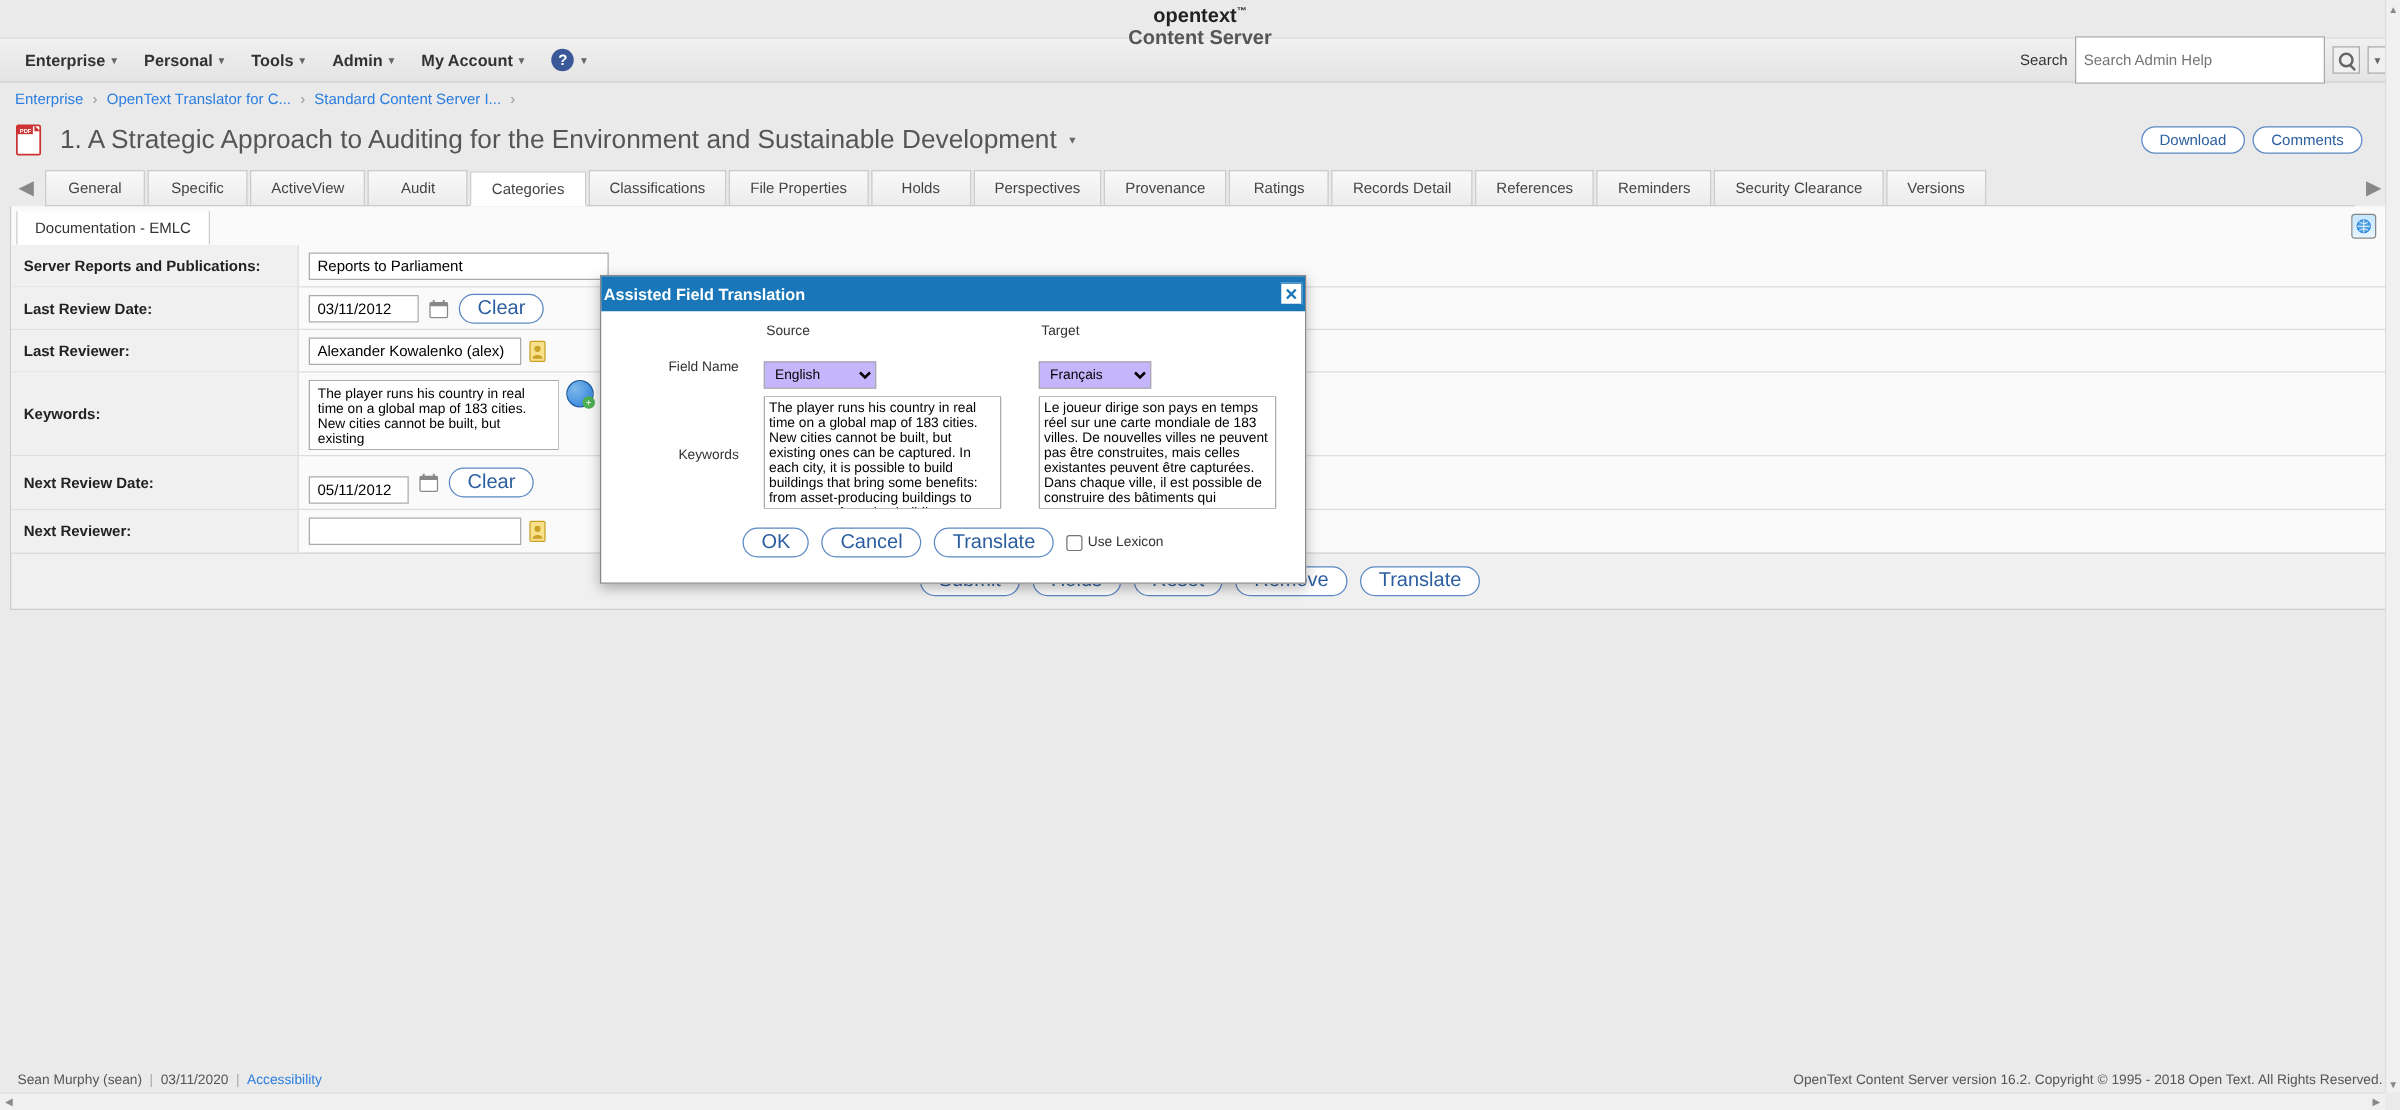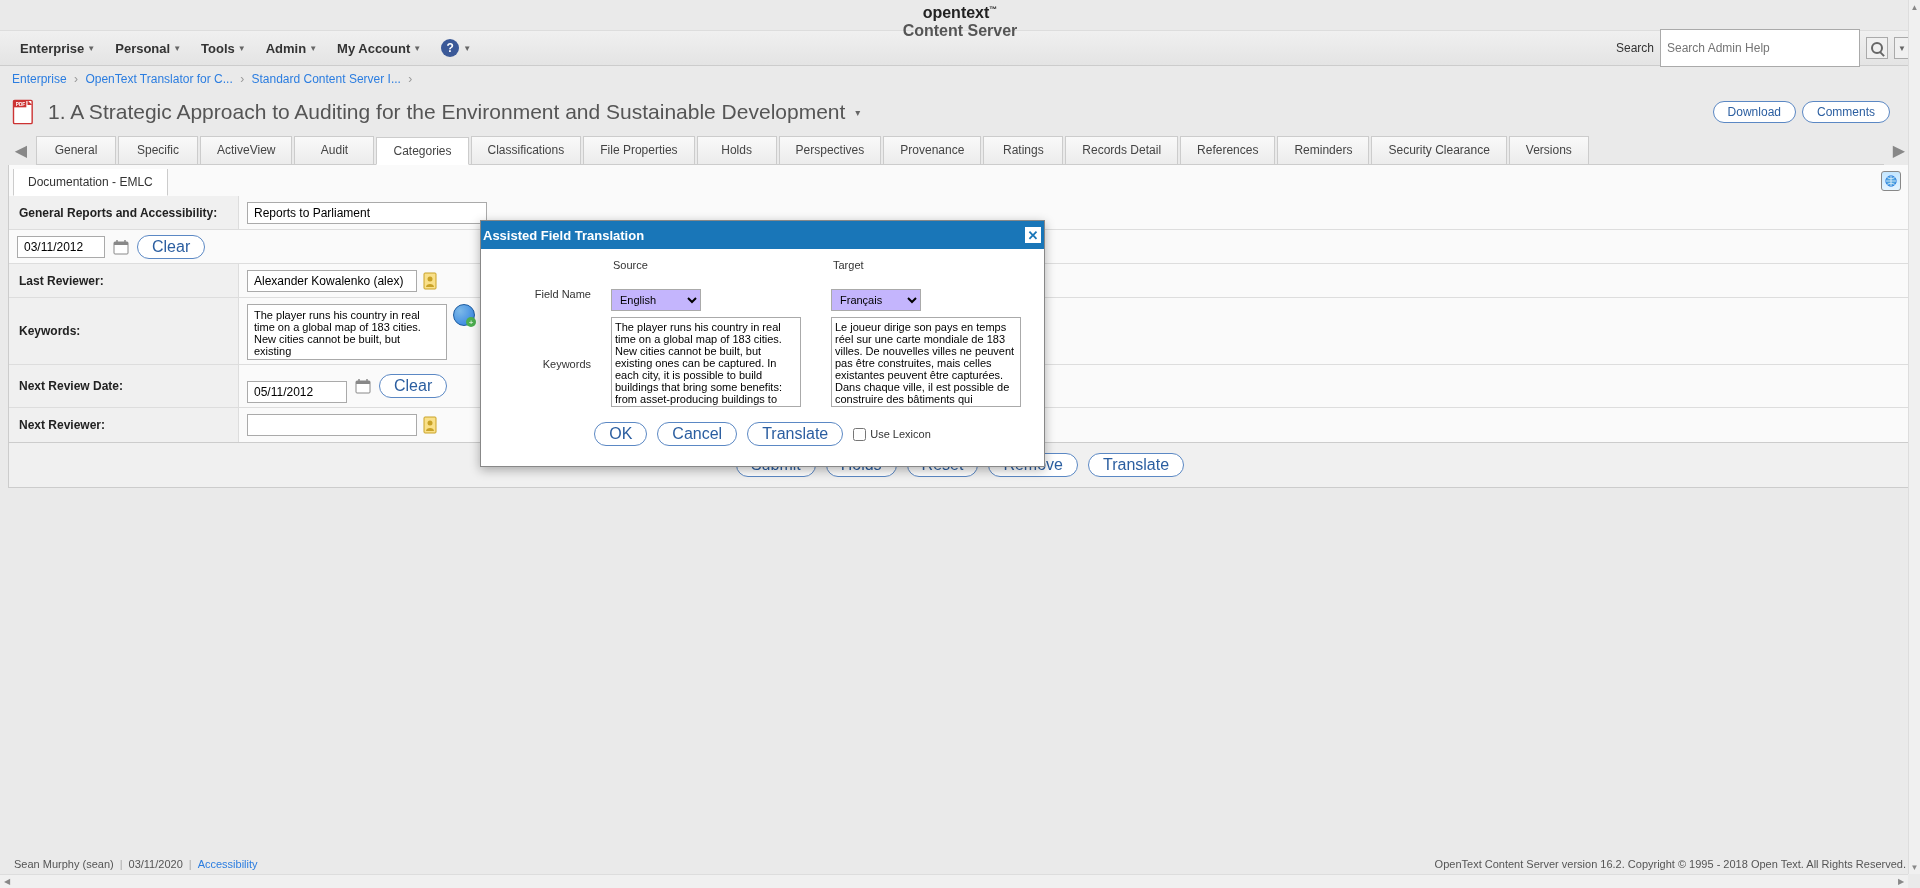--- a/index.html
+++ b/index.html
@@ -199,26 +199,27 @@
   <div class="translate-badge">
     <svg viewBox="0 0 16 16">
         <circle cx="8" cy="8" r="6" fill="#4fa3e0" stroke="#2b7de0"></circle>
         <path d="M2 8 h12 M8 2 v12 M4 4 C6 6 10 6 12 4 M4 12 C6 10 10 10 12 12" stroke="#fff" stroke-width="0.8" fill="none"></path>
       </svg>
   </div>
 </div>
 
 <div class="form-area">
   <div class="form-row">
-    <div class="form-label-cell">General Reports and Accessibility:</div>
+    <div class="form-label-cell">Server Reports and Publications:</div>
     <div class="form-field-cell">
       <input class="text-field wide" value="Reports to Parliament" style="">
     </div>
   </div>
   <div class="form-row">
+    <div class="form-label-cell">Last Review Date:</div>
     <div class="form-field-cell">
       <input class="text-field" style="width: 88px;" value="03/11/2012">
       <div class="date-icon">
           <svg width="16" height="16" viewBox="0 0 16 16">
             <rect x="1" y="3" width="14" height="12" rx="1" fill="#fff" stroke="#888"></rect>
             <rect x="1" y="3" width="14" height="3" fill="#888"></rect>
             <line x1="4" y1="1" x2="4" y2="4" stroke="#888" stroke-width="1.5"></line>
             <line x1="12" y1="1" x2="12" y2="4" stroke="#888" stroke-width="1.5"></line>
           </svg>
         </div>
@@ -239,21 +240,21 @@
   <div class="form-row" style="align-items:flex-start;">
     <div class="form-label-cell">Keywords:</div>
     <div class="form-field-cell" style="align-items:flex-start; padding-top:6px;">
       <textarea class="textarea-field" style="">The player runs his country in real time on a global map of 183 cities. New cities cannot be built, but existing</textarea>
       <div class="globe-icon"></div>
     </div>
   </div>
   <div class="form-row">
     <div class="form-label-cell">Next Review Date:</div>
     <div class="form-field-cell">
-      <input class="text-field" style="width: 100px; margin-top: 12px;" value="05/11/2012">
+      <input class="text-field" style="width: 80px; margin-top: 12px;" value="05/11/2012">
       <div class="date-icon">
           <svg width="16" height="16" viewBox="0 0 16 16">
             <rect x="1" y="3" width="14" height="12" rx="1" fill="#fff" stroke="#888"></rect>
             <rect x="1" y="3" width="14" height="3" fill="#888"></rect>
             <line x1="4" y1="1" x2="4" y2="4" stroke="#888" stroke-width="1.5"></line>
             <line x1="12" y1="1" x2="12" y2="4" stroke="#888" stroke-width="1.5"></line>
           </svg>
         </div>
       <button class="pill-btn">Clear</button>
     </div>

